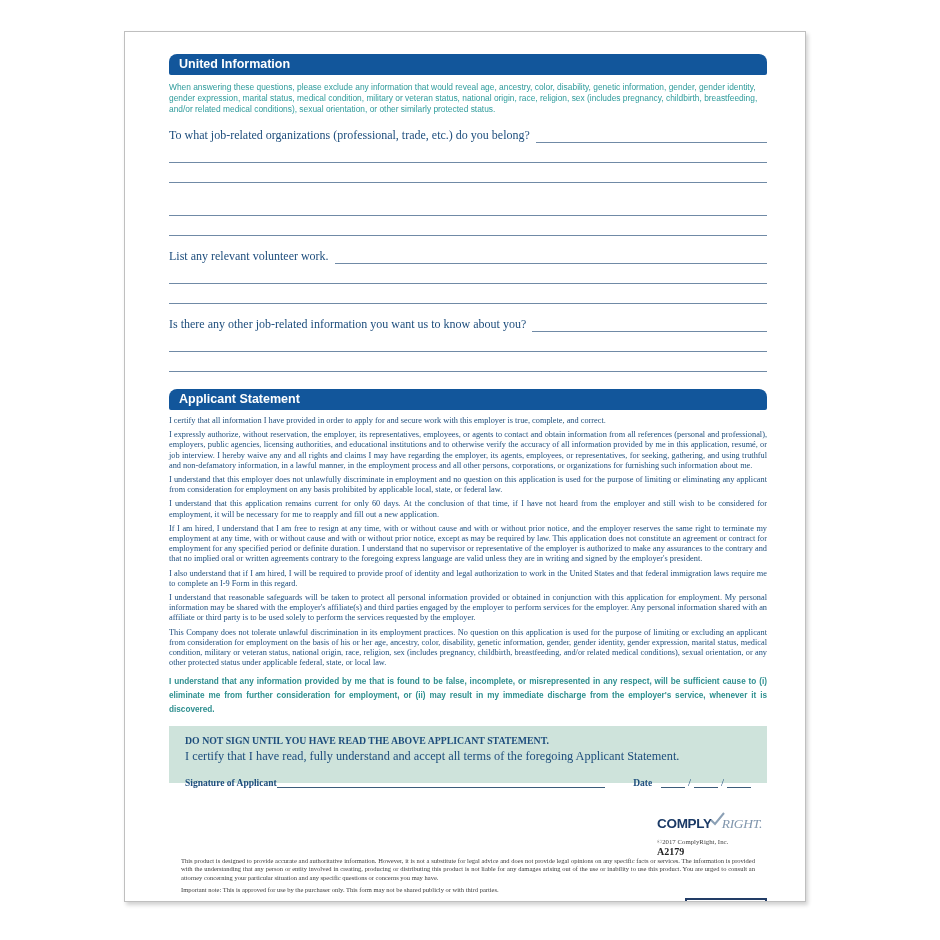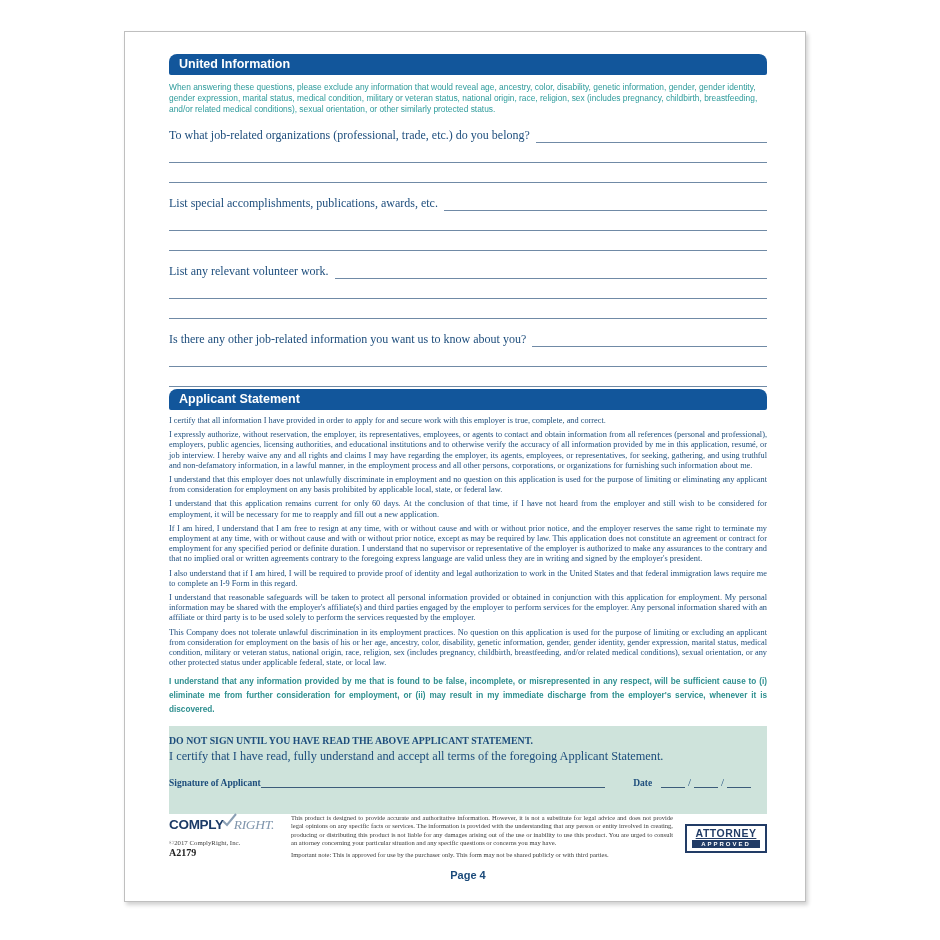--- a/index.html
+++ b/index.html
@@ -39,34 +39,34 @@
   }
   .stmt.first { margin-top:6px; }
   .stmt.bold-navy { font-weight:normal; }
   .stmt.teal {
     font-family:"Liberation Sans", sans-serif; font-weight:bold;
     color:#2E8F8F; font-size:8.2px; line-height:14px; margin-top:7px;
   }
 
   
   #signature-box {
-    top:694px; height:88px; background:#CEE3DB; padding:9px 16px 0 0;
+    top:694px; height:57px; background:#CEE3DB; padding:9px 16px 0 16px;
   }
   .warn { color:#1D4D7C; font-weight:bold; font-size:9.8px; }
   .certify { color:#1D4D7C; font-size:12.3px; margin-top:3px; }
   .sig-row { display:flex; align-items:flex-end; margin-top:12px; }
   .sig-label, .date-label { color:#1D4D7C; font-weight:bold; font-size:9.5px; white-space:nowrap; }
   .sig-fill { flex:1; border-bottom:1px solid #3c5c7a; height:12px; margin-right:28px; }
   .date-group { display:flex; align-items:flex-end; }
   .date-seg { width:24px; border-bottom:1px solid #3c5c7a; height:12px; }
   .slash { color:#1D4D7C; font-size:11px; padding:0 3px; }
 
   
   #footer { top:782px; }
-  .footer-row { display:flex; align-items:center; }
+  .footer-row { display:flex; align-items:flex-end;flex-direction:column; }
   .logo-col { width:110px; flex:none; }
   .logo-line { display:flex; align-items:baseline; }
   .logo-comply { font-family:"Liberation Sans", sans-serif; font-weight:bold; color:#1B3A66; font-size:13.5px; letter-spacing:-0.3px; }
   .check-icon { margin:0 -3px 0 -2px; position:relative; top:-2px; }
   .logo-right { font-family:Liberation Serif, serif; font-style:italic; color:#8096AD; font-size:13.5px; letter-spacing:-0.3px; }
   .copyright { font-size:6.8px; color:#444; margin-top:6px; }
   .form-number { font-size:10px; color:#222; font-weight:bold; margin-top:1px; }
   .disc-col { flex:1; margin:0 12px; }
   .disclaimer { font-size:6.5px; line-height:8.3px; color:#3a3a3a; text-align:justify; }
   .important { font-size:6.5px; line-height:8.3px; color:#3a3a3a; margin-top:4px; }
@@ -90,24 +90,20 @@
     <div class="q-block">
       <div class="q-row">
         <span class="q-label">To what job-related organizations (professional, trade, etc.) do you belong?</span>
         <span class="fill-line"></span>
       </div>
       <div class="answer-line"></div>
       <div class="answer-line"></div>
     </div>
 
     <div class="q-block">
-      <div class="q-row">
-        <span class="q-label">List special accomplishments, publications, awards, etc.</span>
-        <span class="fill-line"></span>
-      </div>
       <div class="answer-line"></div>
       <div class="answer-line"></div>
     </div>
 
     <div class="q-block">
       <div class="q-row">
         <span class="q-label">List any relevant volunteer work.</span>
         <span class="fill-line"></span>
       </div>
       <div class="answer-line"></div>

